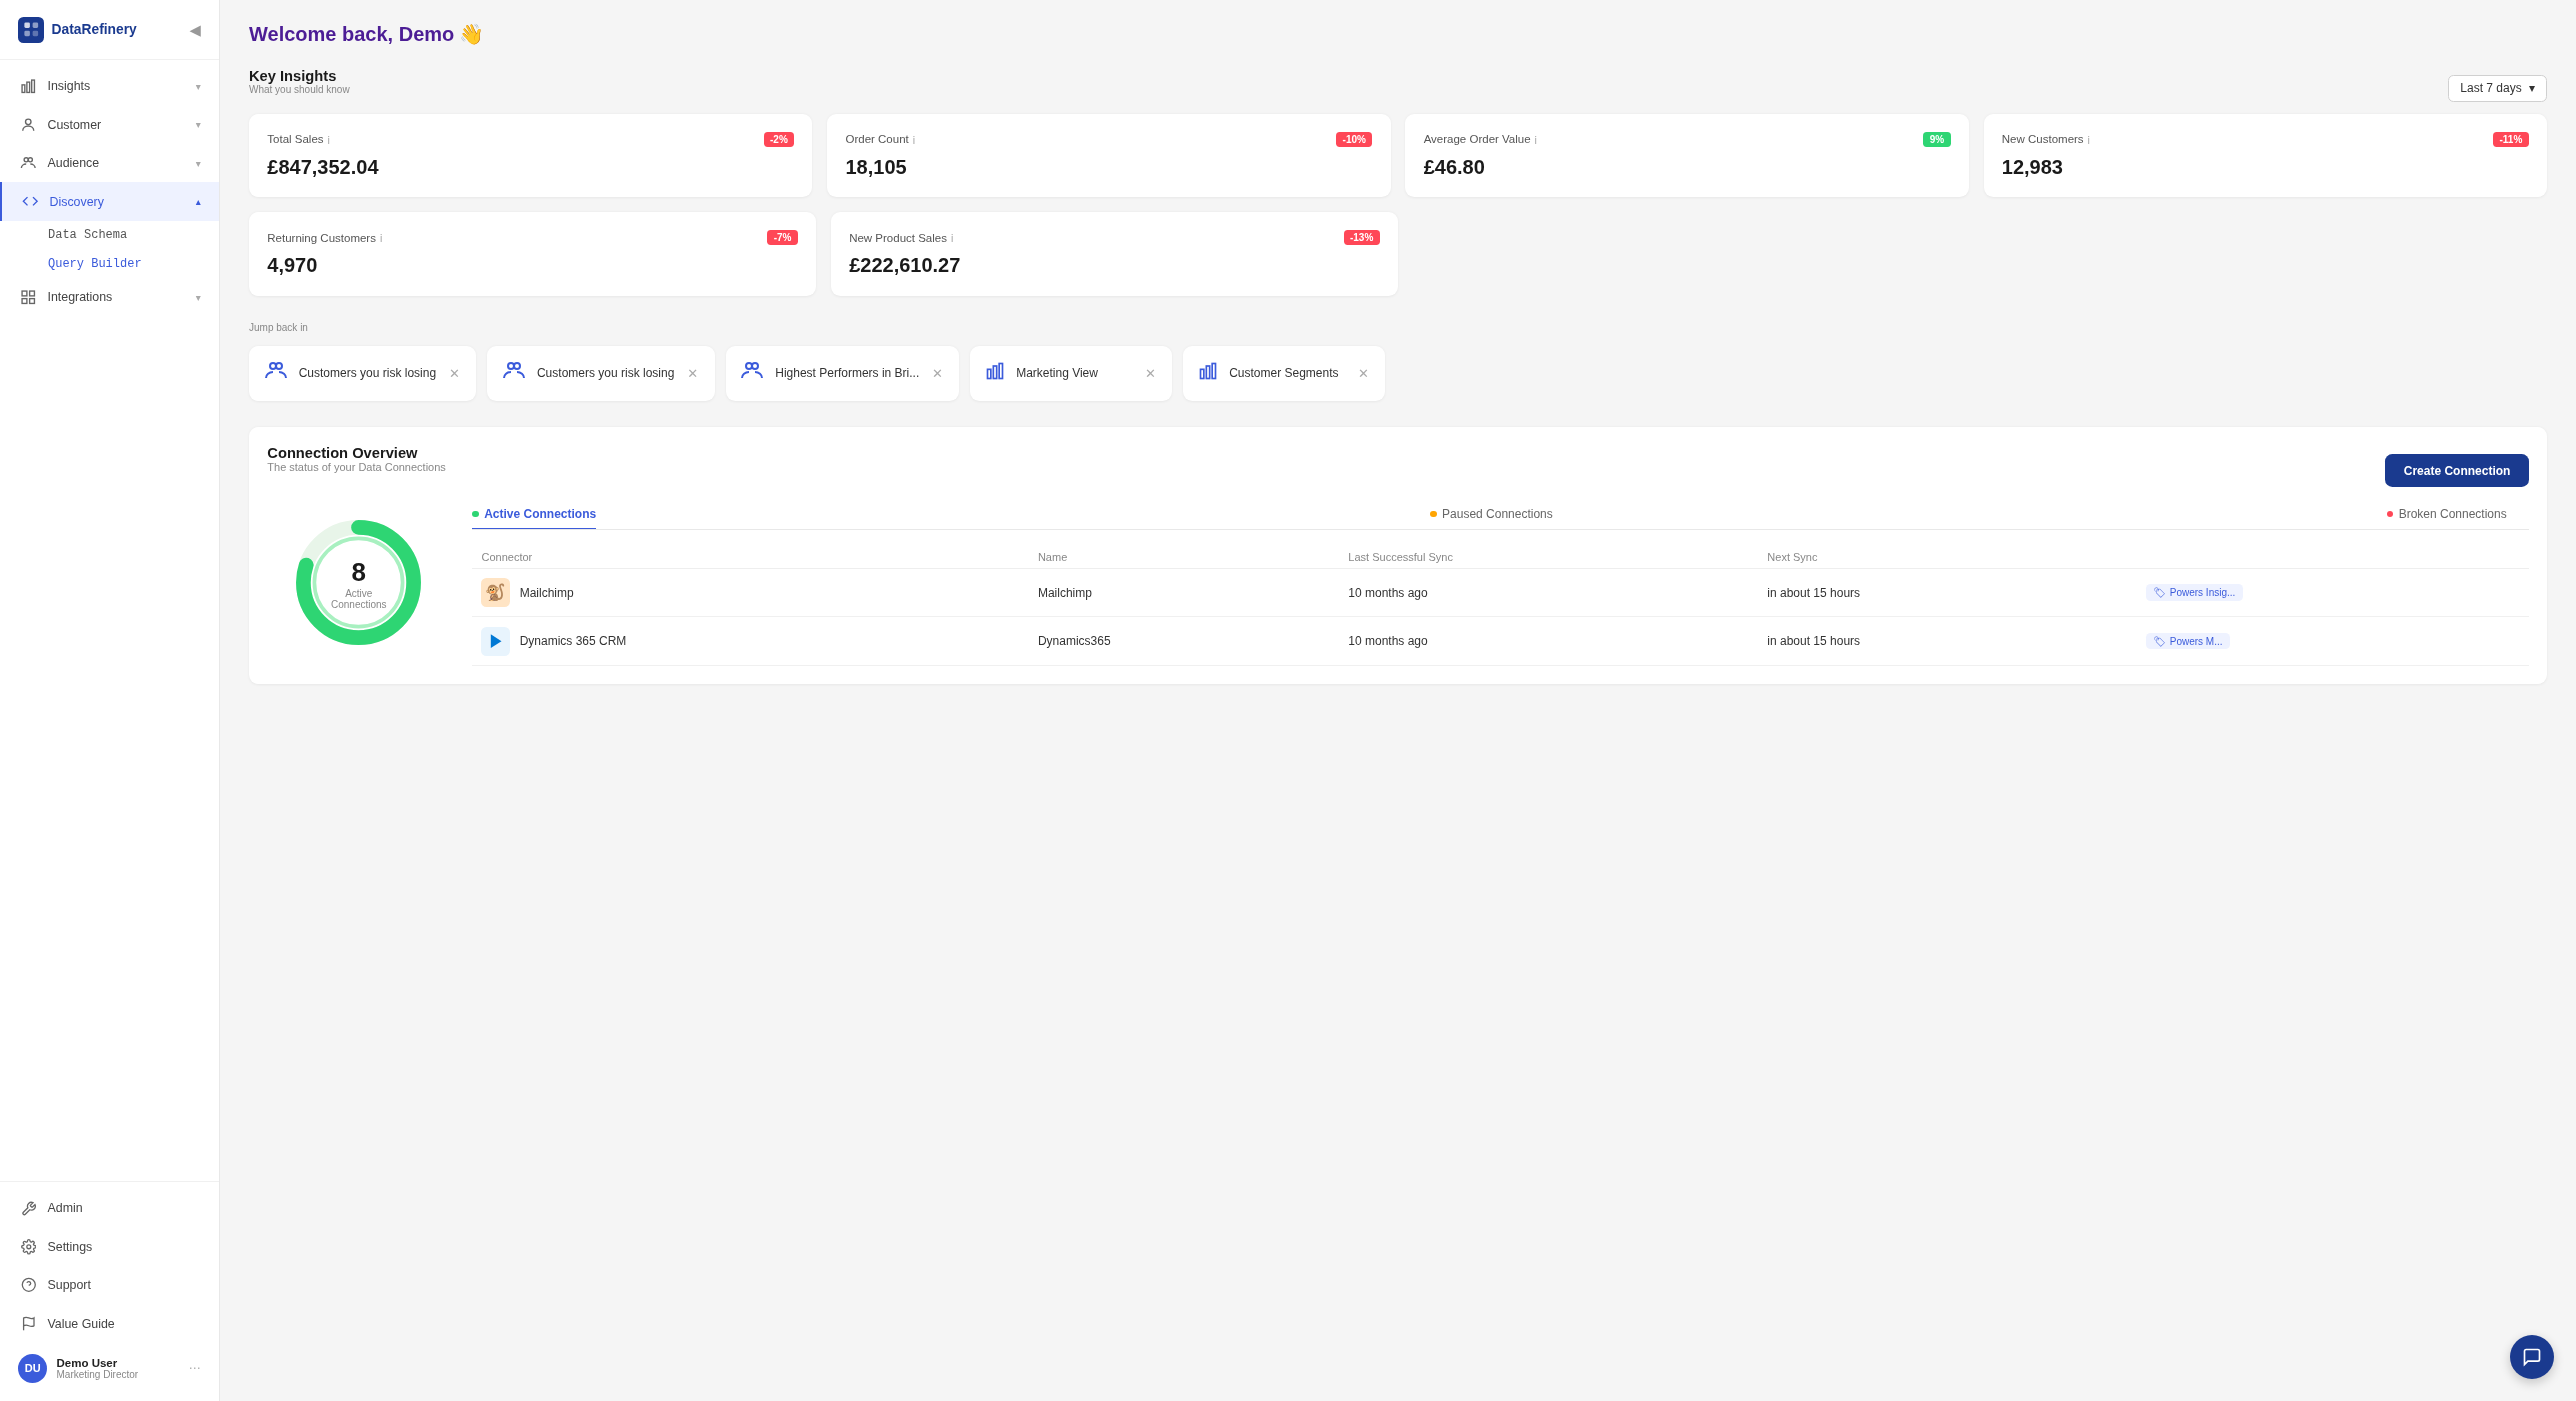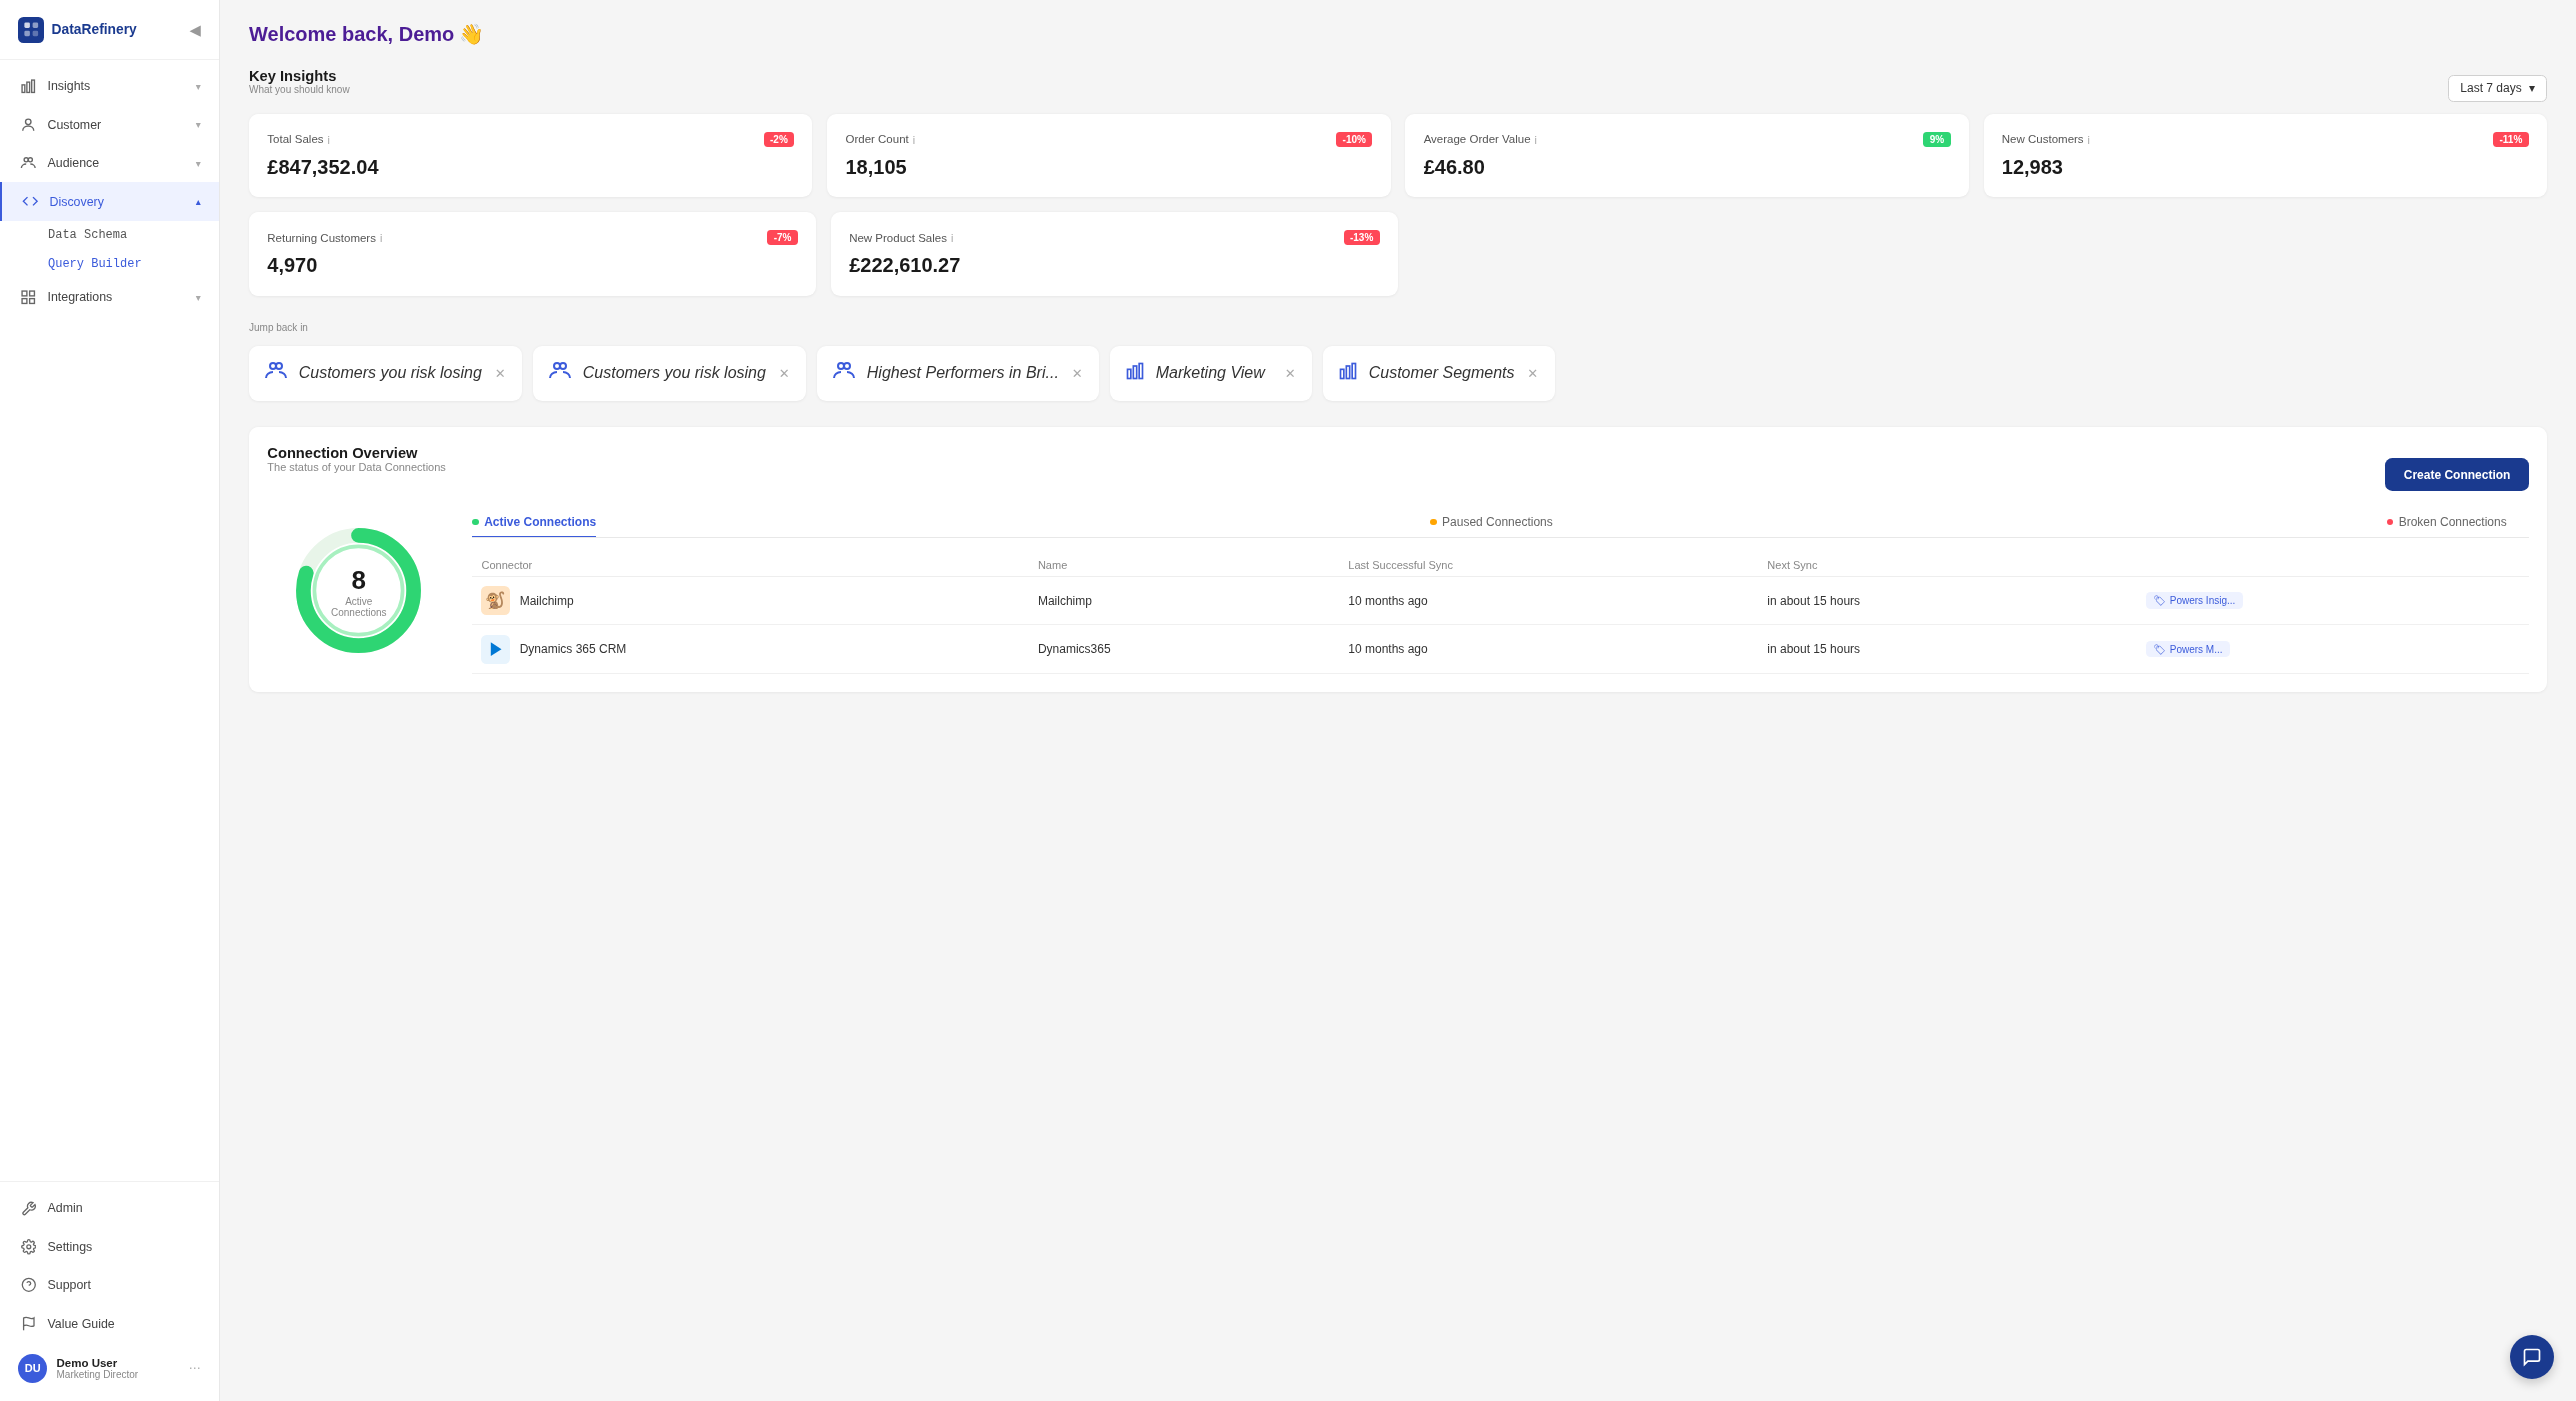--- a/index.html
+++ b/index.html
@@ -57,27 +57,27 @@
     .metric-info { color: #aaa; font-size: 11px; }
     .badge { padding: 1.8px 6.4px; border-radius: 3.7px; font-size: 10px; font-weight: 600; }
     .badge-red { background: #ff4757; color: #fff; }
     .badge-green { background: #2ed573; color: #fff; }
     .metric-value { font-size: 20px; font-weight: 700; color: #1a1a1a; }
 
     
     .activity-cards { display: flex; flex-wrap: wrap; gap: 11px; }
     .activity-card { background: #fff; border-radius: 9.2px; padding: 13px 14.7px; display: flex; align-items: center; gap: 11px; box-shadow: 0 0.9px 2.8px rgba(0,0,0,0.06); min-width: 202px; flex: 0 0 auto; }
     .activity-icon { color: #3b5bdb; font-size: 20px; }
-    .activity-label { font-size: 16px; color: #333; flex: 1; font-style: italic; }
+    .activity-label { font-size: 12px; color: #333; flex: 1; }
     .activity-close { color: #aaa; cursor: pointer; font-size: 13px; padding: 1.8px; }
 
     
     .connection-section { background: #fff; border-radius: 9.2px; padding: 18.3px; box-shadow: 0 0.9px 2.8px rgba(0,0,0,0.06); }
     .connection-header { display: flex; align-items: center; justify-content: space-between; margin-bottom: 3.7px; }
-    .connection-subtitle { font-size: 11px; color: #888; margin-bottom: 31px; }
+    .connection-subtitle { font-size: 11px; color: #888; margin-bottom: 23px; }
     .create-btn { background: #1a3a8f; color: #fff; border: none; border-radius: 7.3px; padding: 9.2px 18.3px; font-size: 12px; font-weight: 600; cursor: pointer; }
 
     .connection-body { display: flex; gap: 22px; }
     .donut-area { display: flex; flex-direction: column; align-items: center; justify-content: center; min-width: 183px; }
 
     
     .donut-container { position: relative; width: 147px; height: 147px; }
     .donut-svg { width: 147px; height: 147px; transform: rotate(-90deg); }
     .donut-center { position: absolute; top: 50%; left: 50%; transform: translate(-50%, -50%); text-align: center; }
     .donut-number { font-size: 26px; font-weight: 700; color: #1a1a1a; }

